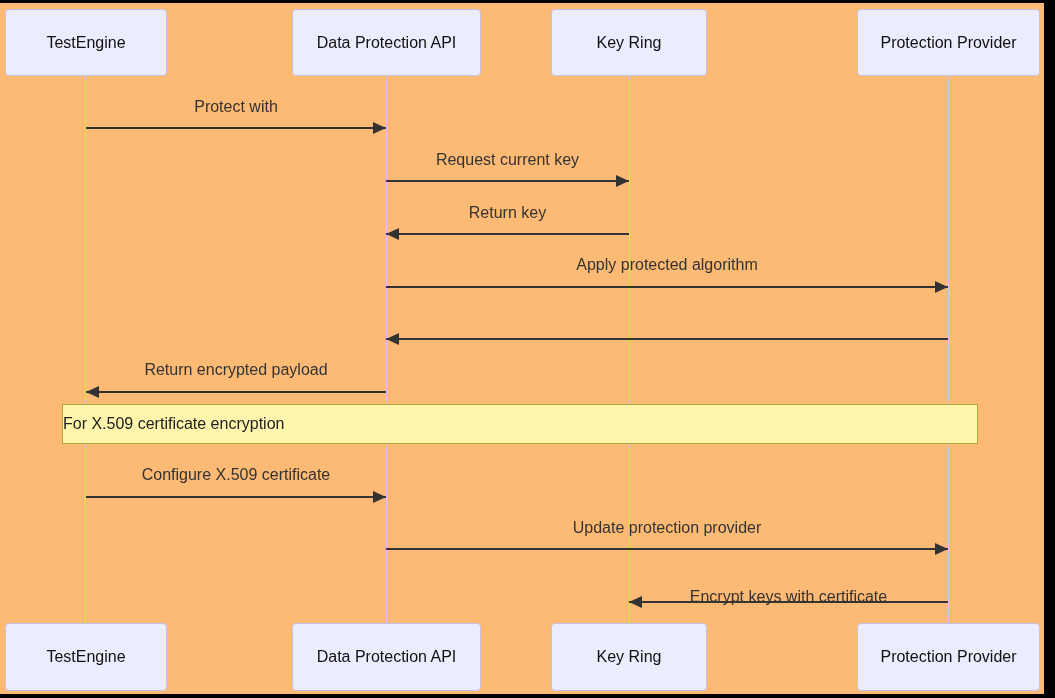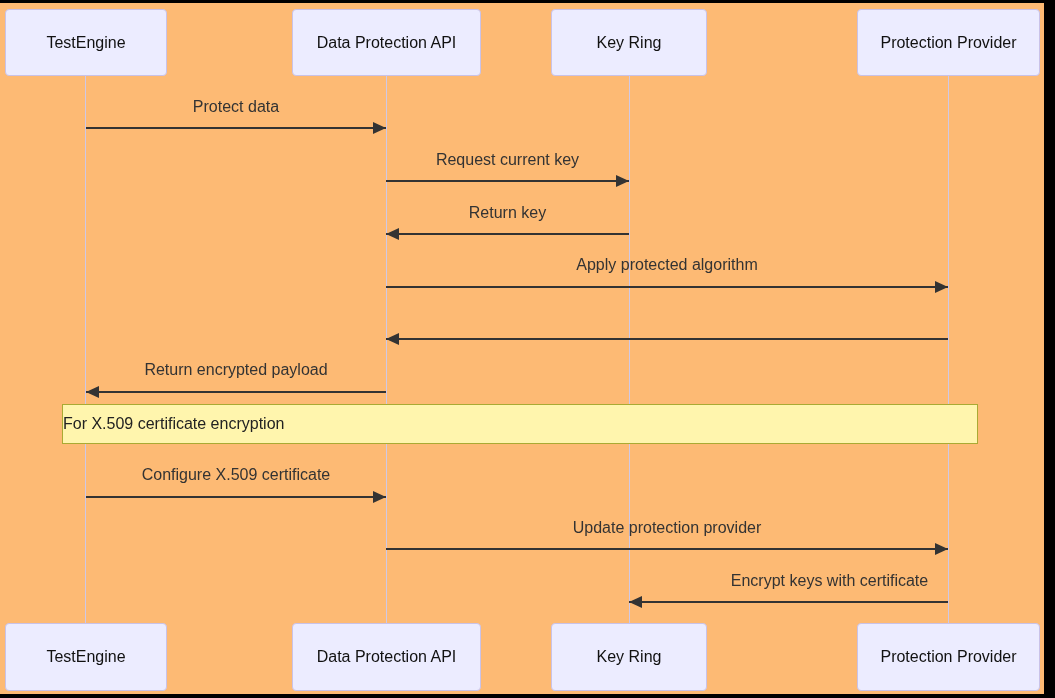--- a/index.html
+++ b/index.html
@@ -74,21 +74,21 @@
   </div>
   <div class="actor" style="left:857px;top:9px;width:183px;height:67px;">
     <span>Protection Provider</span>
   </div>
 
   <div class="lifeline" style="left:85px;top:76px;height:547px;"></div>
   <div class="lifeline" style="left:386px;top:76px;height:547px;"></div>
   <div class="lifeline" style="left:629px;top:76px;height:547px;"></div>
   <div class="lifeline" style="left:948px;top:76px;height:547px;"></div>
 
-  <div class="msg-label" style="left:86px;top:98px;width:300px;">Protect data</div>
+  <div class="msg-label" style="left:86px;top:98px;width:300px;">Protect with</div>
   <div class="msg-line" style="left:86px;top:127px;width:300px;"></div>
   <div class="arrow-head right" style="left:373px;top:122px;"></div>
 
   <div class="msg-label" style="left:386px;top:151px;width:243px;text-align:center;">Request current key</div>
   <div class="msg-line" style="left:386px;top:180px;width:243px;"></div>
   <div class="arrow-head right" style="left:616px;top:175px;"></div>
 
   <div class="msg-label" style="left:386px;top:204px;width:243px;">Return key</div>
   <div class="msg-line" style="left:386px;top:233px;width:243px;"></div>
   <div class="arrow-head left" style="left:386px;top:228px;"></div>
@@ -109,21 +109,21 @@
   </div>
 
   <div class="msg-label" style="left:86px;top:466px;width:300px;">Configure X.509 certificate</div>
   <div class="msg-line" style="left:86px;top:496px;width:300px;"></div>
   <div class="arrow-head right" style="left:373px;top:491px;"></div>
 
   <div class="msg-label" style="left:386px;top:519px;width:562px;">Update protection provider</div>
   <div class="msg-line" style="left:386px;top:548px;width:562px;"></div>
   <div class="arrow-head right" style="left:935px;top:543px;"></div>
 
-  <div class="msg-label" style="left:629px;top:572px;width:319px;padding-left:41px;">Encrypt keys with certificate</div>
+  <div class="msg-label" style="left:629px;top:588px;width:319px;">Encrypt keys with certificate</div>
   <div class="msg-line" style="left:629px;top:601px;width:319px;"></div>
   <div class="arrow-head left" style="left:629px;top:596px;"></div>
 
   <div class="actor" style="left:5px;top:623px;width:162px;height:68px;">
     <span>TestEngine</span>
   </div>
   <div class="actor" style="left:292px;top:623px;width:189px;height:68px;">
     <span>Data Protection API</span>
   </div>
   <div class="actor" style="left:551px;top:623px;width:156px;height:68px;">

